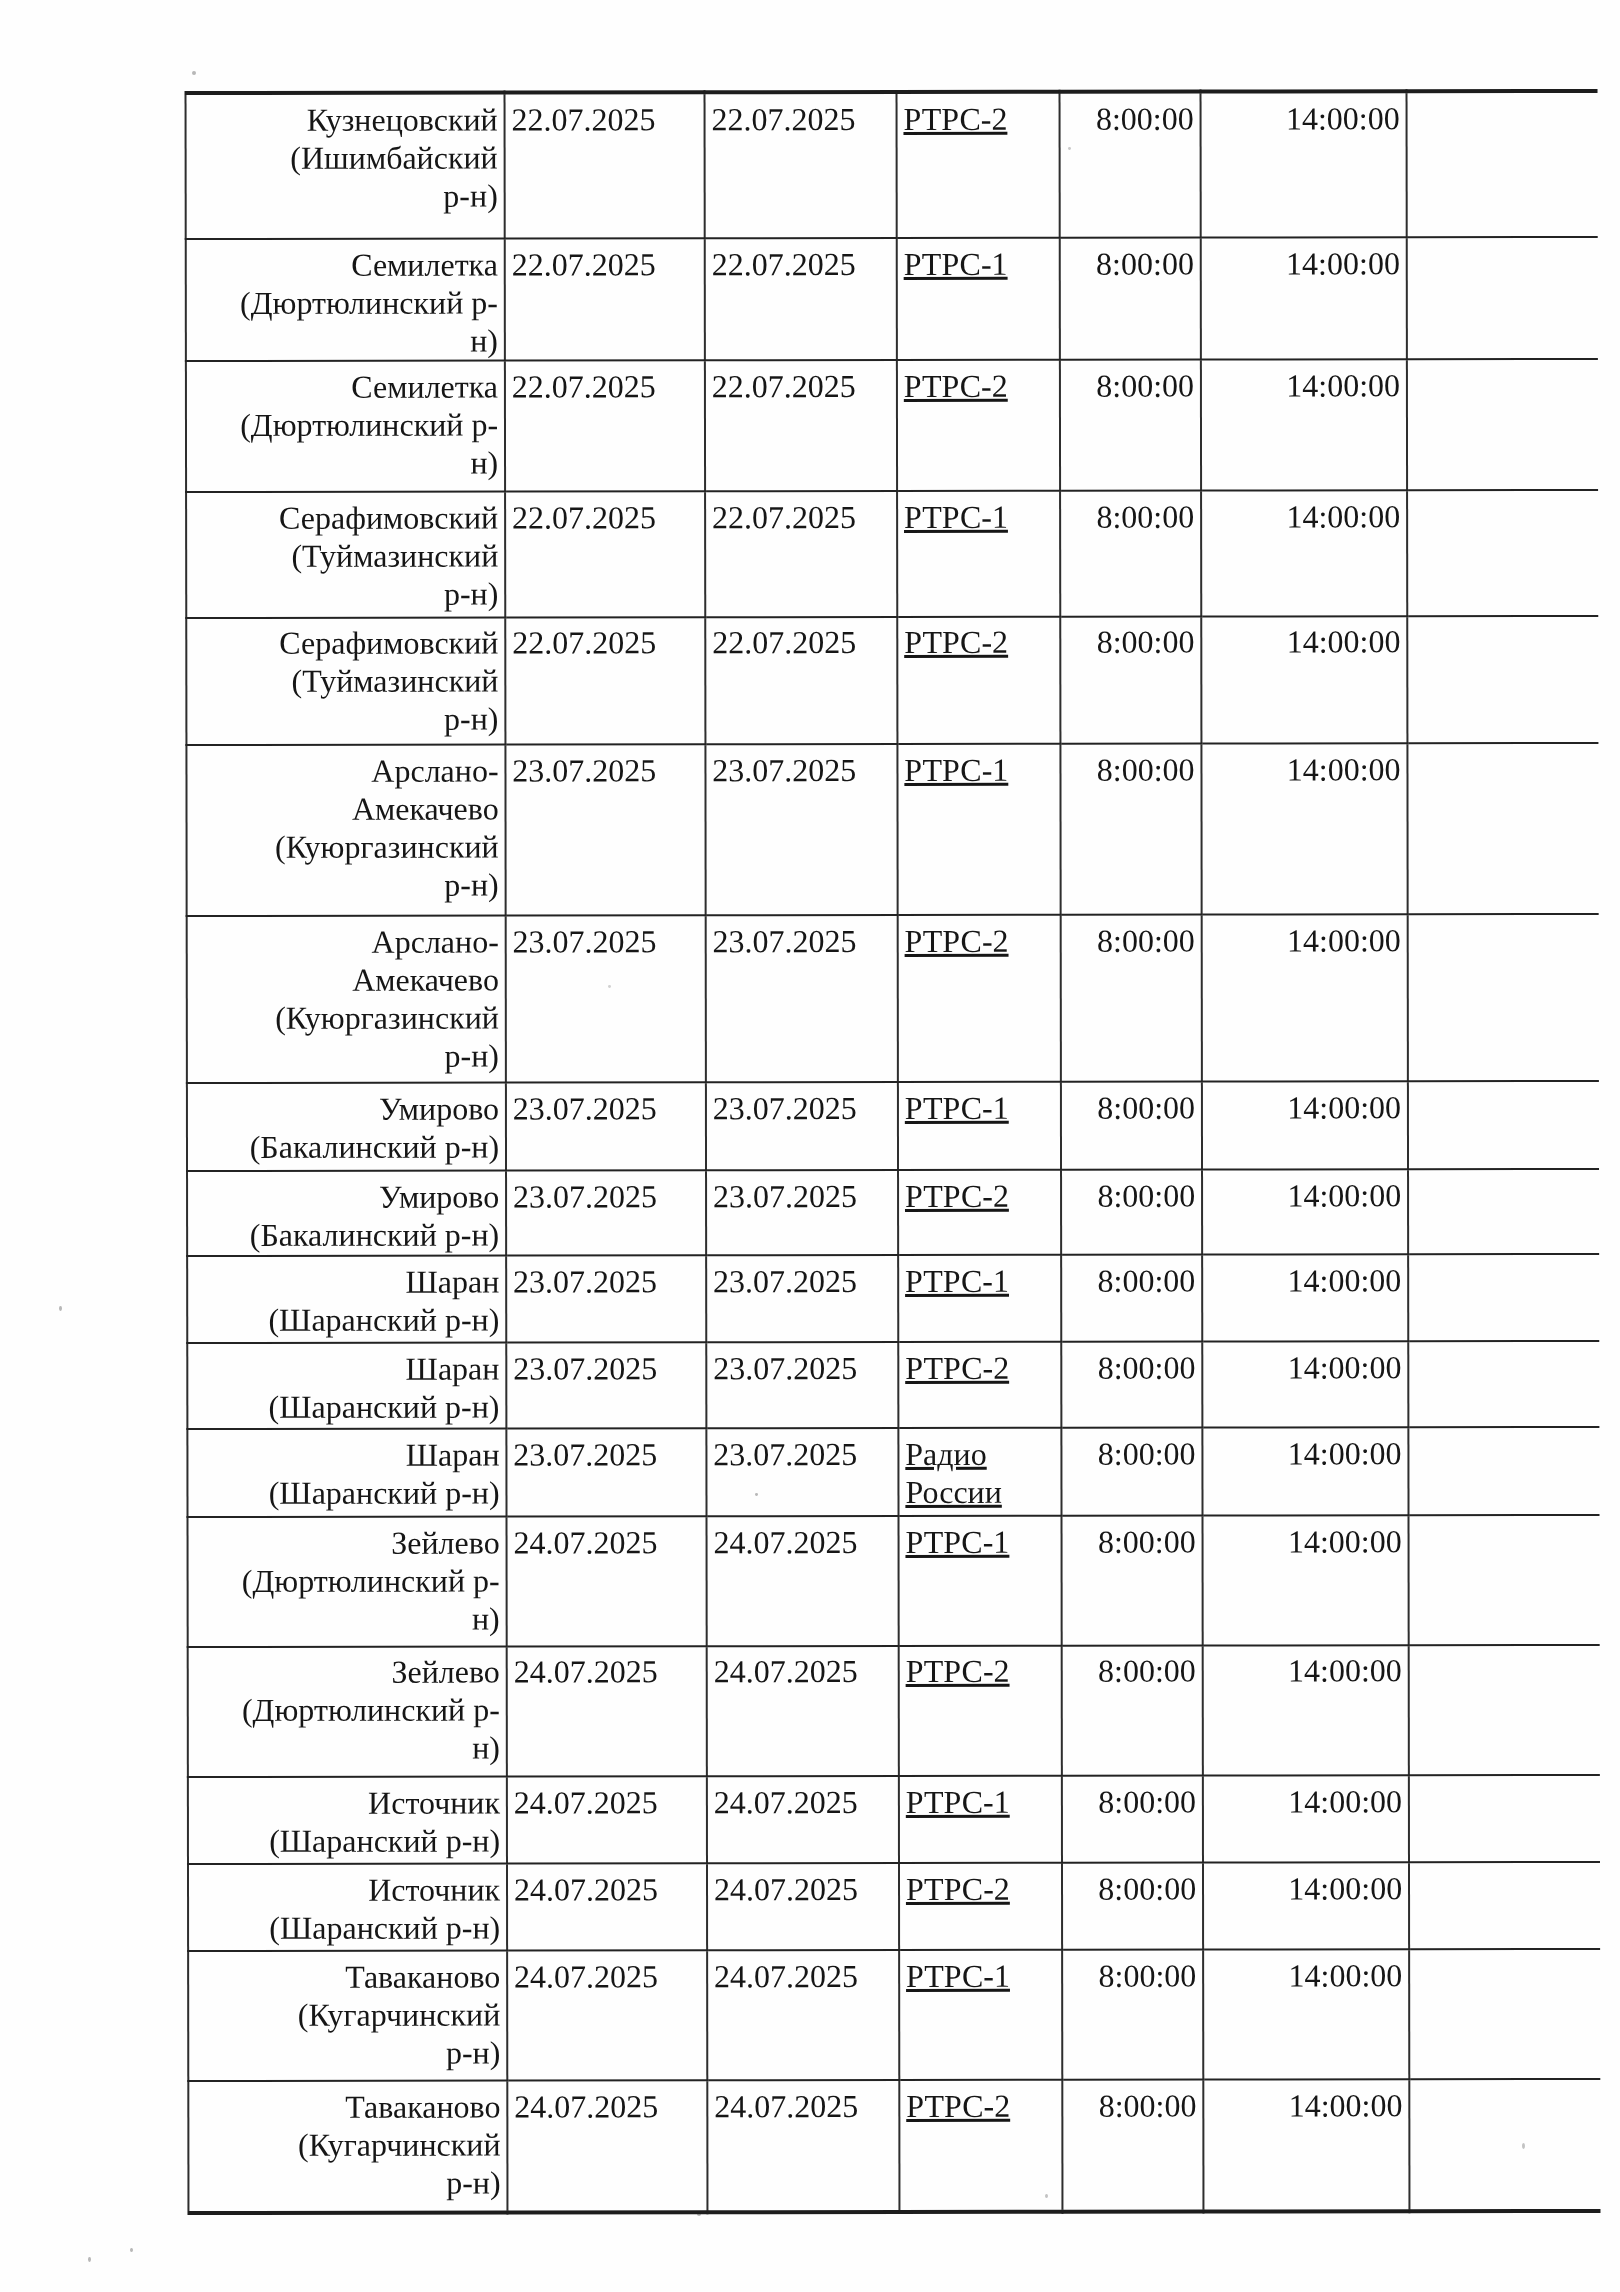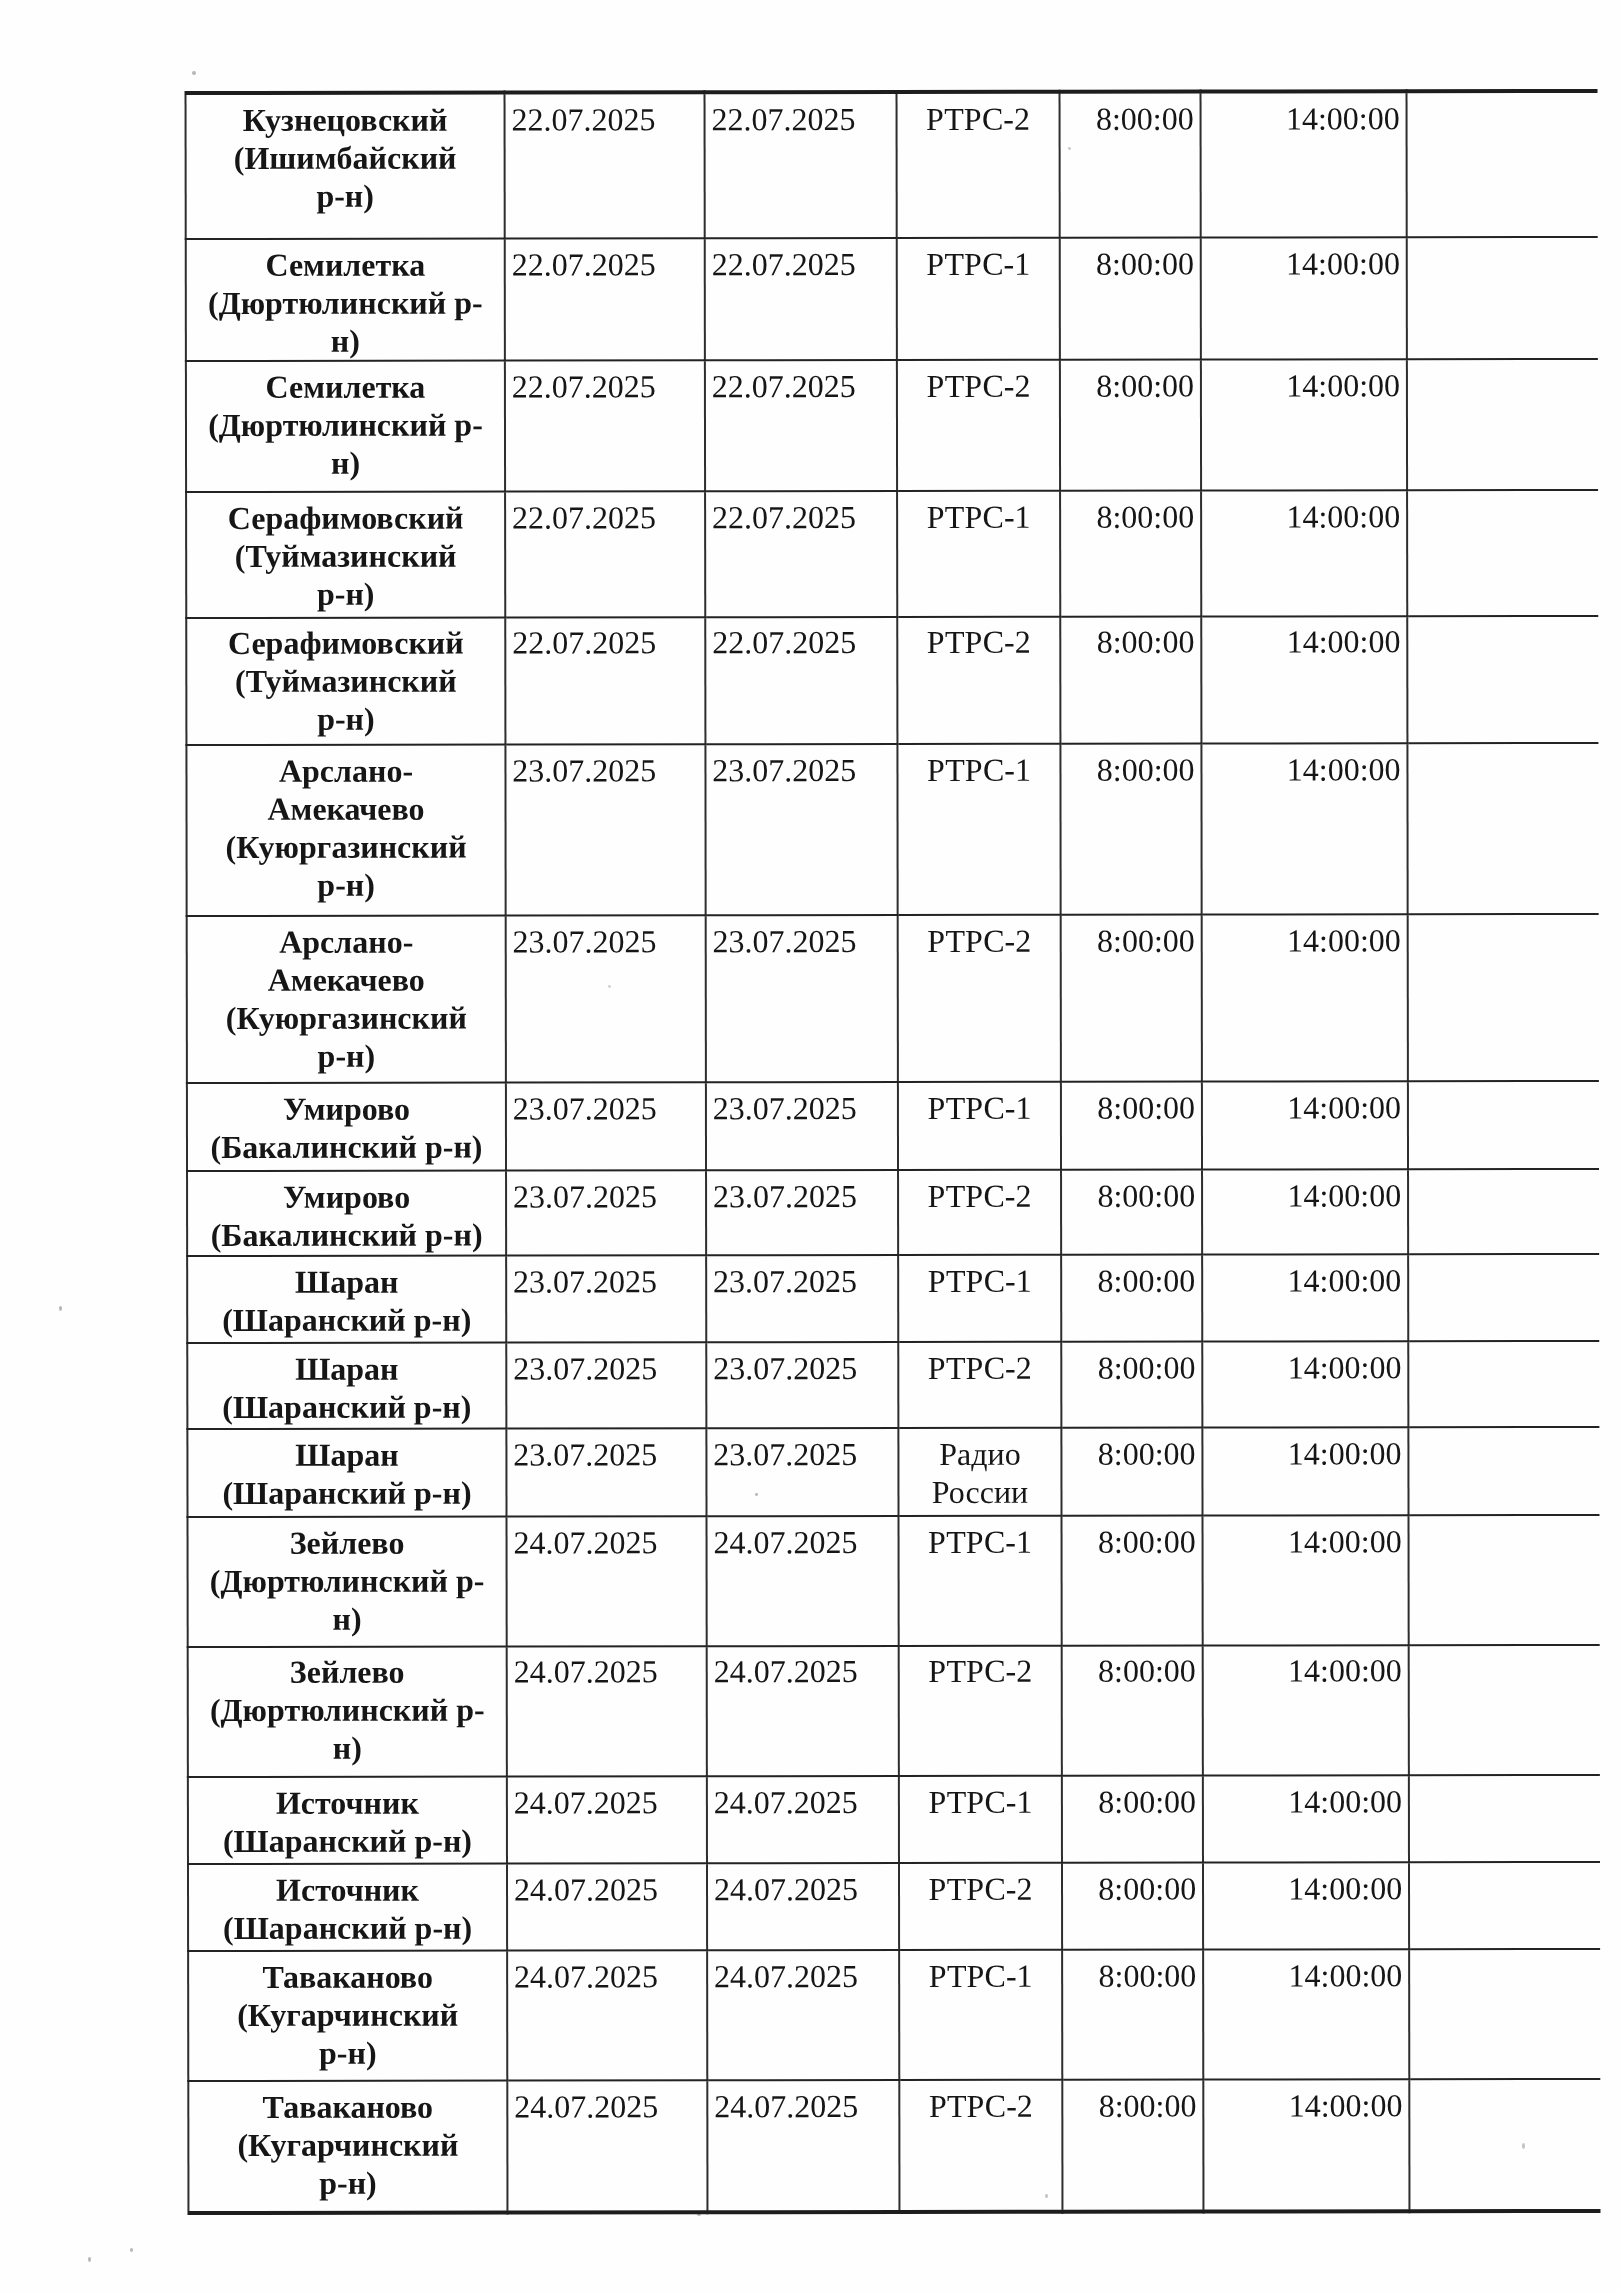--- a/index.html
+++ b/index.html
@@ -37,23 +37,23 @@
     vertical-align: top;
     font-size: 32px;
     line-height: 38px;
     padding: 5.9px 5.9px 0 5.9px;
     white-space: pre-line;
     overflow: hidden;
   }
   
   table.schedule td.col-note { border-right: 0; }
 
-  td.col-name    { padding-left: 14.7px; text-align: center; font-weight: bold; }
+  td.col-name    { padding-left: 14.7px; text-align: right; }
   td.col-date    { text-align: left; }
-  td.col-channel { padding-left: 8.8px;  text-align: center; }
+  td.col-channel { padding-left: 8.8px;  text-align: left; text-decoration: underline; }
   td.col-time    { text-align: right; }
 
   
   tr:nth-child(1)  td { height: 137px; }
   tr:nth-child(2)  td { height: 98px; }
   tr:nth-child(3)  td { height: 123px; }
   tr:nth-child(4)  td { height: 118px; }
   tr:nth-child(5)  td { height: 120px; }
   tr:nth-child(6)  td { height: 163px; }
   tr:nth-child(7)  td { height: 159px; }

